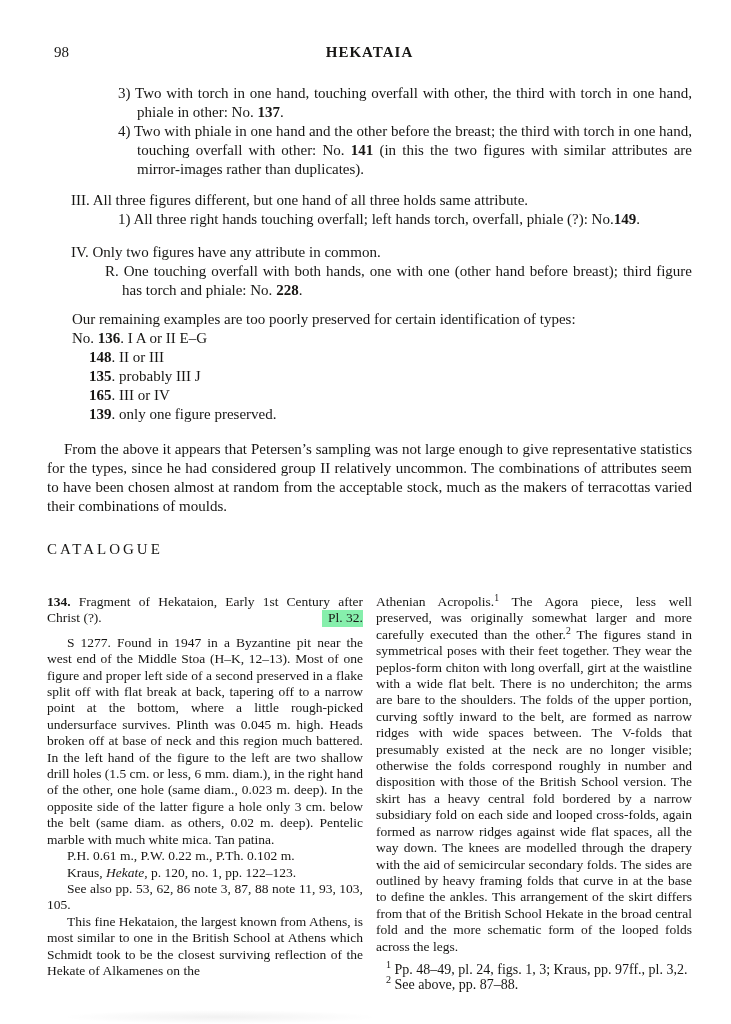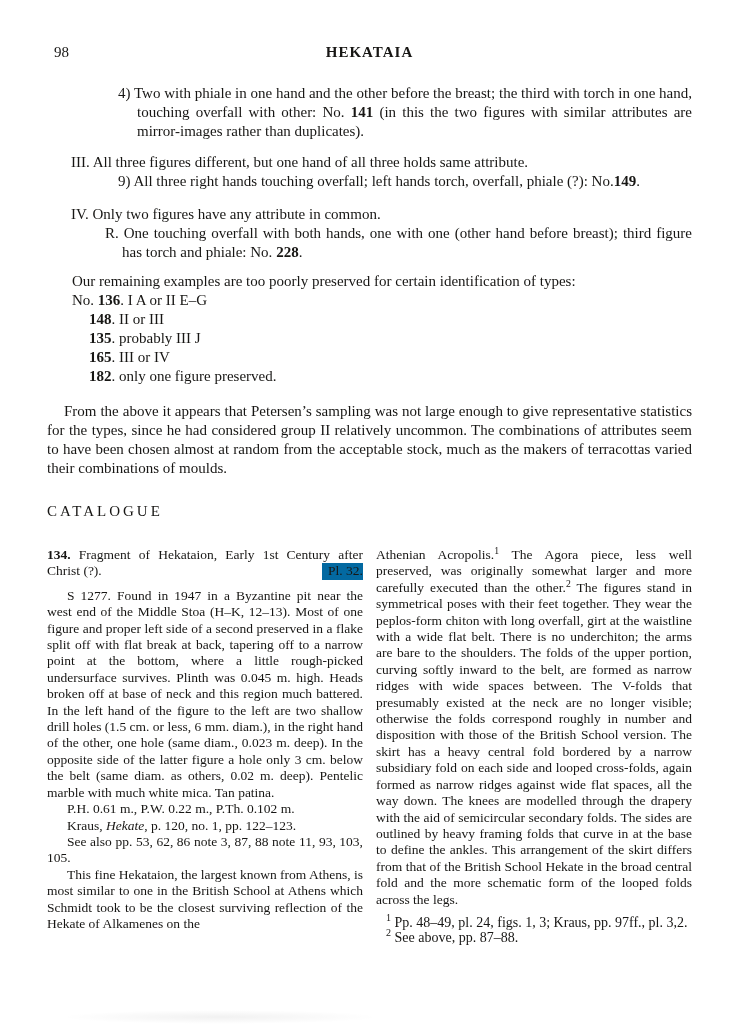--- a/index.html
+++ b/index.html
@@ -60,38 +60,38 @@
     margin: 25px 0 0 0;
     text-align: left;
     font-size: 15px;
     font-weight: 400;
     letter-spacing: 3px;
   }
   
   .columns {
     display: flex;
     gap: 13px;
-    margin-top: 27px;
+    margin-top: 36px;
   }
   .col {
     width: 316px;
     font-size: 13.5px;
     line-height: 16.4px;
     text-align: justify;
   }
   .col p { margin: 0; }
   .entry-head {
     position: relative;
     margin-bottom: 8px;
   }
   .entry-title { display: block; text-align: justify; }
   .plate {
     position: absolute;
     right: 0; bottom: 0;
-    background: #0369a1;
+    background: #86efac;
     padding-left: 6px;
   }
   .ind  { text-indent: 20px; }
   .mt5  { margin-top: 5px; }
   .footnotes {
     margin-top: 7px;
     font-size: 14px;
     line-height: 15.5px;
   }
   .footnotes p { text-indent: 10px; text-align: left; }
@@ -112,34 +112,35 @@
 <body>
 
 <div class="page">
 
   <header class="running-head">
     <span class="page-num">98</span>
     <span class="head-title">HEKATAIA</span>
   </header>
 
   <section class="outline">
+    <p class="li-deep"><span>3) Two with torch in one hand, touching overfall with other, the third with torch in one hand, phiale in other: No. </span><span class="seg-b">137</span><span>.</span></p>
     <p class="li-deep"><span>4) Two with phiale in one hand and the other before the breast; the third with torch in one hand, touching overfall with other: No. </span><span class="seg-b">141</span><span> (in this the two figures with similar attributes are mirror-images rather than duplicates).</span></p>
 
     <p class="sec-head mt12">III. All three figures different, but one hand of all three holds same attribute.</p>
-    <p class="sec-sub1"><span>9) All three right hands touching overfall; left hands torch, overfall, phiale (?): No.</span><span class="seg-b">149</span><span>.</span></p>
+    <p class="sec-sub1"><span>1) All three right hands touching overfall; left hands torch, overfall, phiale (?): No.</span><span class="seg-b">149</span><span>.</span></p>
 
     <p class="sec-head mt14">IV. Only two figures have any attribute in common.</p>
     <p class="sec-subR"><span>R. One touching overfall with both hands, one with one (other hand before breast); third figure has torch and phiale: No. </span><span class="seg-b">228</span><span>.</span></p>
 
     <p class="remaining-intro mt10">Our remaining examples are too poorly preserved for certain identification of types:</p>
     <p class="remaining-first"><span>No. </span><span class="seg-b">136</span><span>. I A or II E–G</span></p>
     <p class="remaining-item"><span class="seg-b">148</span><span>. II or III</span></p>
     <p class="remaining-item"><span class="seg-b">135</span><span>. probably III J</span></p>
     <p class="remaining-item"><span class="seg-b">165</span><span>. III or IV</span></p>
-    <p class="remaining-item"><span class="seg-b">182</span><span>. only one figure preserved.</span></p>
+    <p class="remaining-item"><span class="seg-b">139</span><span>. only one figure preserved.</span></p>
   </section>
 
   <p class="summary">From the above it appears that Petersen’s sampling was not large enough to give representative statistics for the types, since he had considered group II relatively uncommon. The combinations of attributes seem to have been chosen almost at random from the acceptable stock, much as the makers of terracottas varied their combinations of moulds.</p>
 
   <h2 class="catalogue-heading">CATALOGUE</h2>
 
   <div class="columns">
 
     <div class="col">
       <div class="entry-head">

